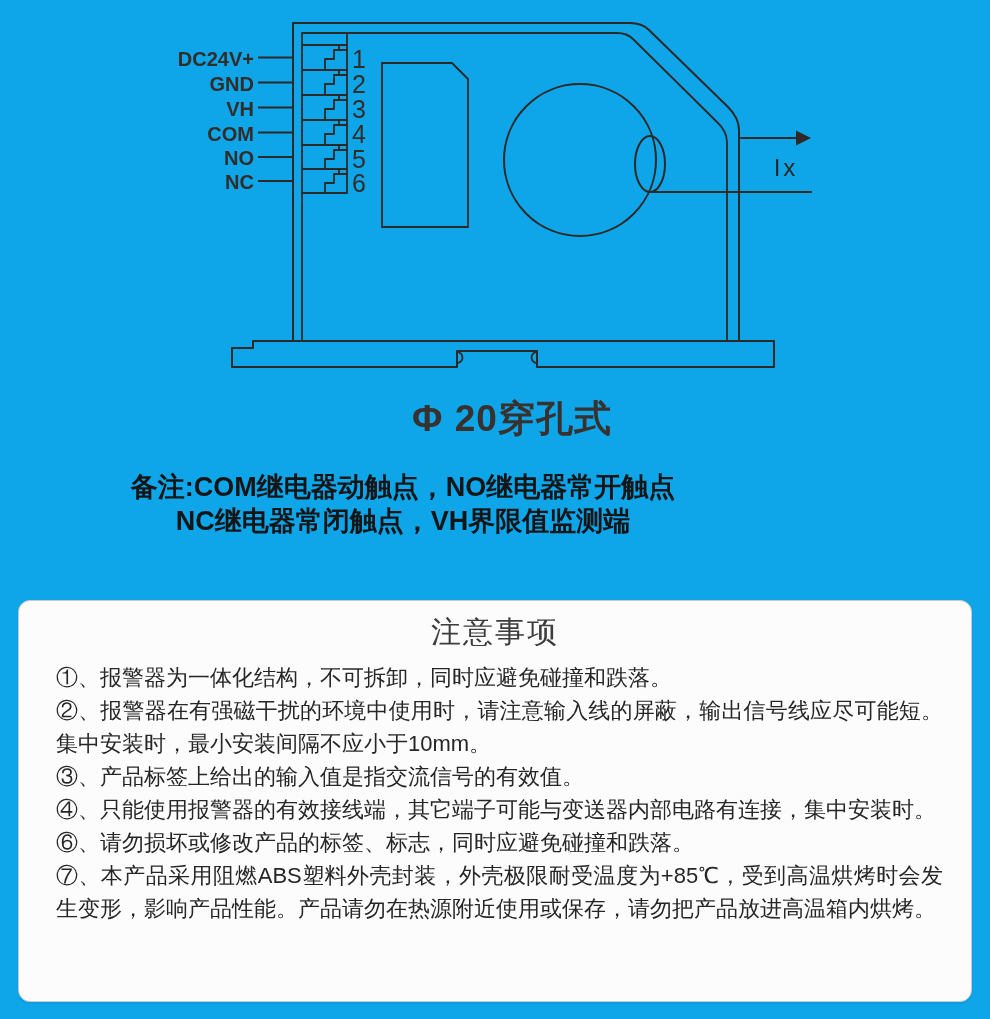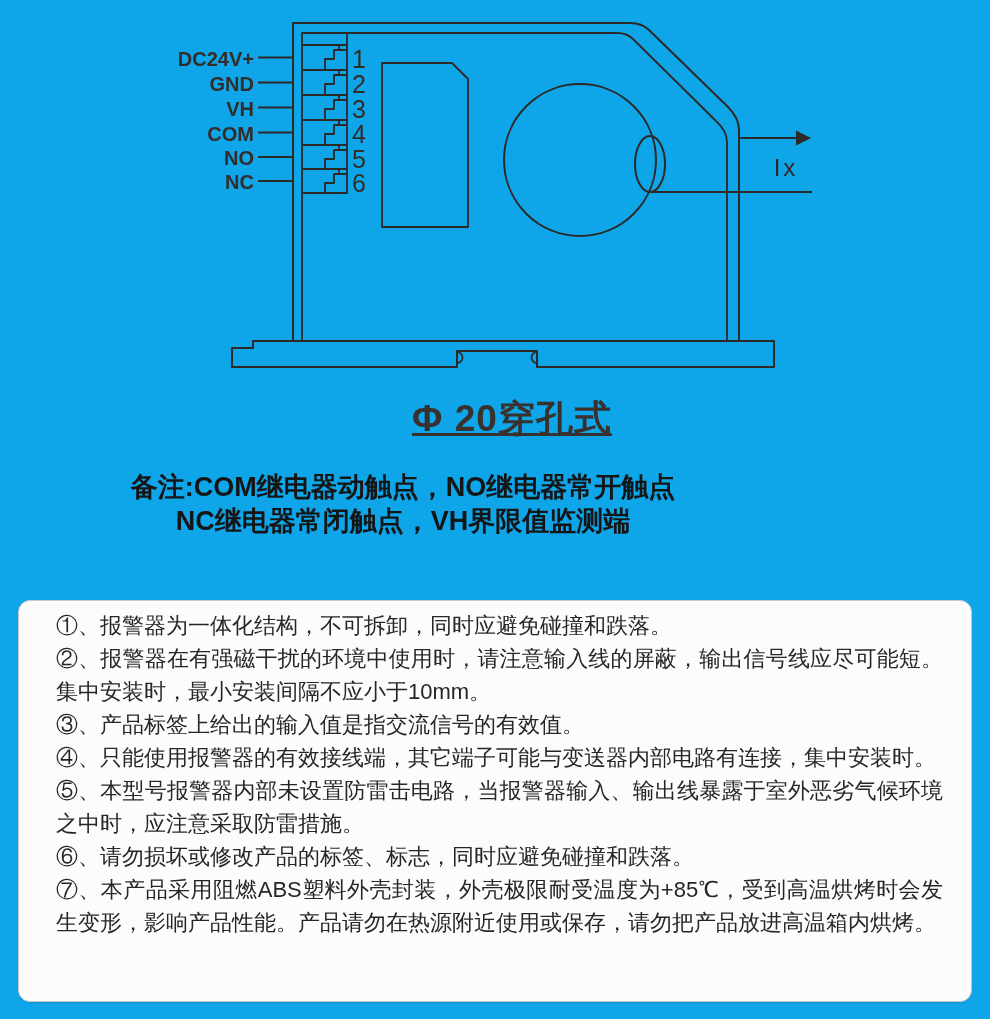--- a/index.html
+++ b/index.html
@@ -8,21 +8,21 @@
     font-family:"Liberation Sans",sans-serif;color:#262626;overflow:hidden;
   }
   .diagram-svg{position:absolute;top:0;left:0;}
   .ln{fill:none;stroke:#2d2926;stroke-width:2;stroke-linejoin:round;stroke-linecap:round;}
   .ln-thin{fill:none;stroke:#2d2926;stroke-width:1.8;stroke-linejoin:round;}
   .term-label{font-family:"Liberation Sans",sans-serif;font-size:20px;font-weight:700;fill:#332d2a;}
   .term-num{font-family:"Liberation Sans",sans-serif;font-size:25px;font-weight:500;fill:#332d2a;}
   .ix-label{font-family:"Liberation Sans",sans-serif;font-size:24px;font-weight:500;fill:#2d2926;letter-spacing:3px;}
   .diagram-title{
     position:absolute;top:394px;left:0;width:990px;box-sizing:border-box;padding-left:34px;
-    text-align:center;font-size:37px;font-weight:600;color:#39312e;letter-spacing:1px;text-decoration:underline;
+    text-align:center;font-size:37px;font-weight:600;color:#39312e;letter-spacing:1px;
   }
   .note-block{
     position:absolute;top:471px;left:0;width:806px;text-align:center;
     font-size:27px;font-weight:700;color:#151515;line-height:33.5px;
   }
   .notice-box{
     position:absolute;top:600px;left:18px;width:954px;height:402px;box-sizing:border-box;
     background:#fcfcfd;border:1px solid #c9c9c9;border-radius:12px;
     box-shadow:0 2px 2px rgba(0,0,0,0.05);
   }
@@ -89,24 +89,24 @@
   </svg>
 
   <div class="diagram-title">Φ 20穿孔式</div>
 
   <div class="note-block">
     <div>备注:COM继电器动触点，NO继电器常开触点</div>
     <div>NC继电器常闭触点，VH界限值监测端</div>
   </div>
 
   <div class="notice-box">
+    <h2 class="notice-title">注意事项</h2>
     <div class="notice-items">
       <p>①、报警器为一体化结构，不可拆卸，同时应避免碰撞和跌落。</p>
       <p>②、报警器在有强磁干扰的环境中使用时，请注意输入线的屏蔽，输出信号线应尽可能短。集中安装时，最小安装间隔不应小于10mm。</p>
       <p>③、产品标签上给出的输入值是指交流信号的有效值。</p>
       <p>④、只能使用报警器的有效接线端，其它端子可能与变送器内部电路有连接，集中安装时。</p>
-      <p>⑤、本型号报警器内部未设置防雷击电路，当报警器输入、输出线暴露于室外恶劣气候环境之中时，应注意采取防雷措施。</p>
       <p>⑥、请勿损坏或修改产品的标签、标志，同时应避免碰撞和跌落。</p>
       <p>⑦、本产品采用阻燃ABS塑料外壳封装，外壳极限耐受温度为+85℃，受到高温烘烤时会发生变形，影响产品性能。产品请勿在热源附近使用或保存，请勿把产品放进高温箱内烘烤。</p>
     </div>
   </div>
 
 </div>
 
 </body></html>

